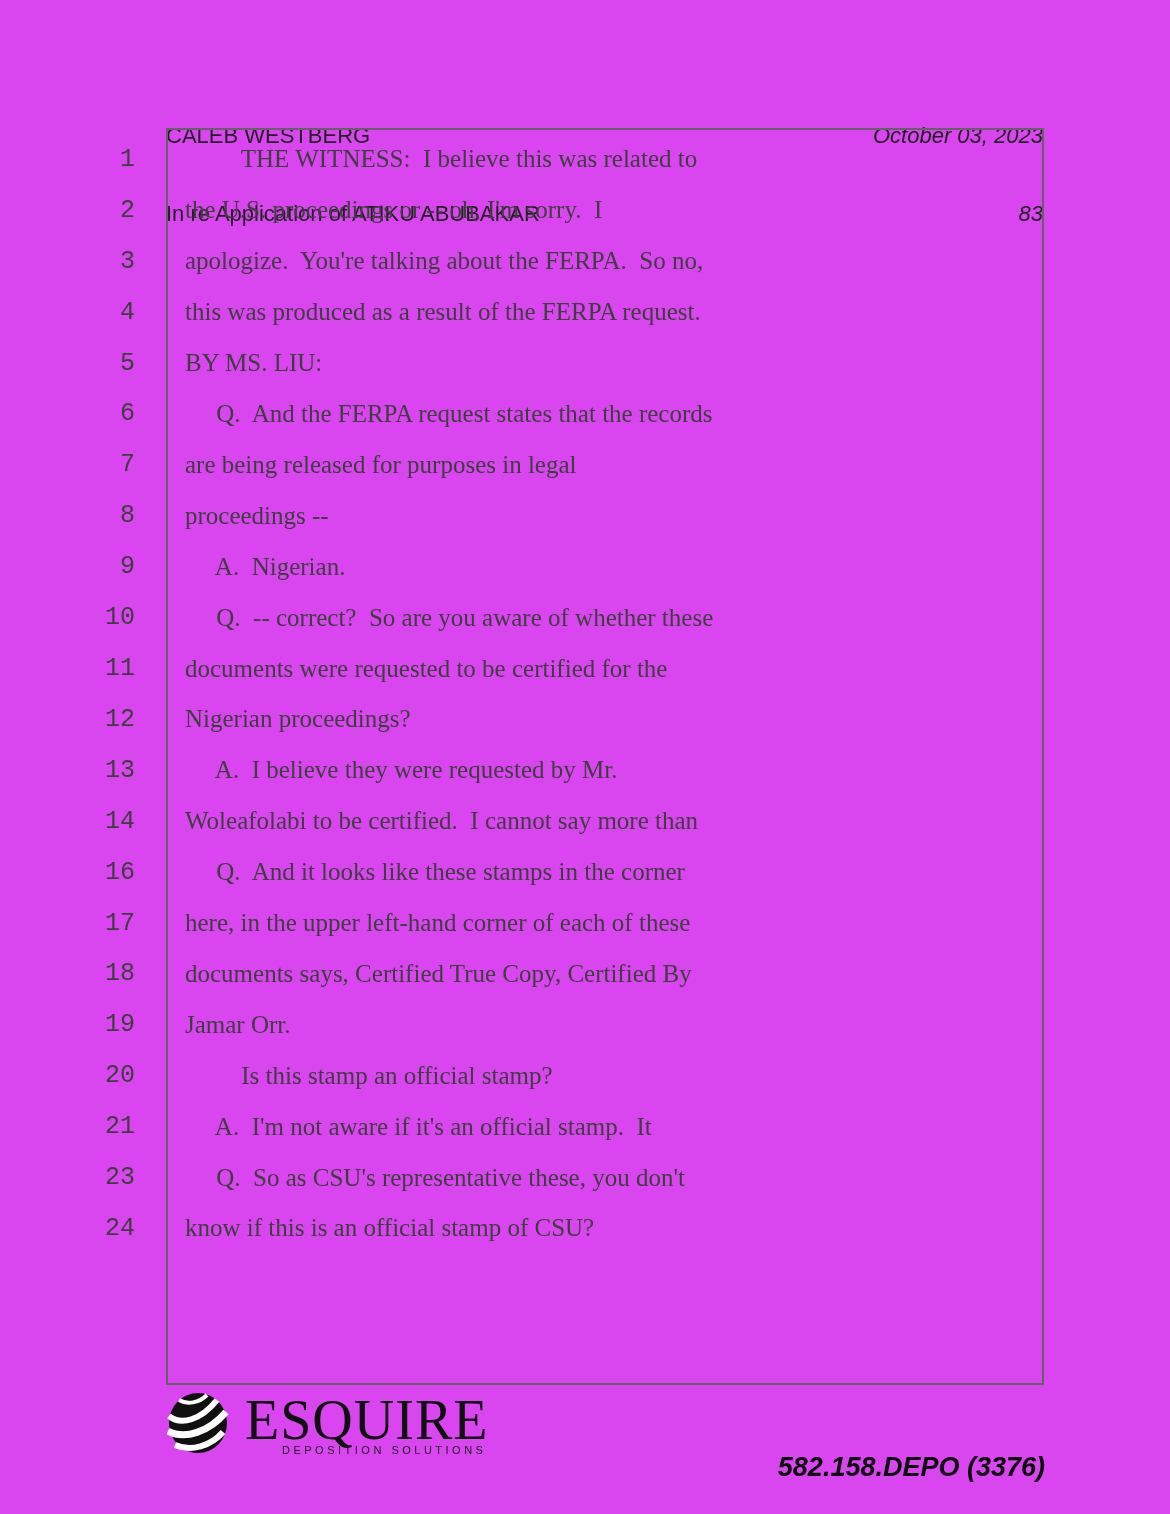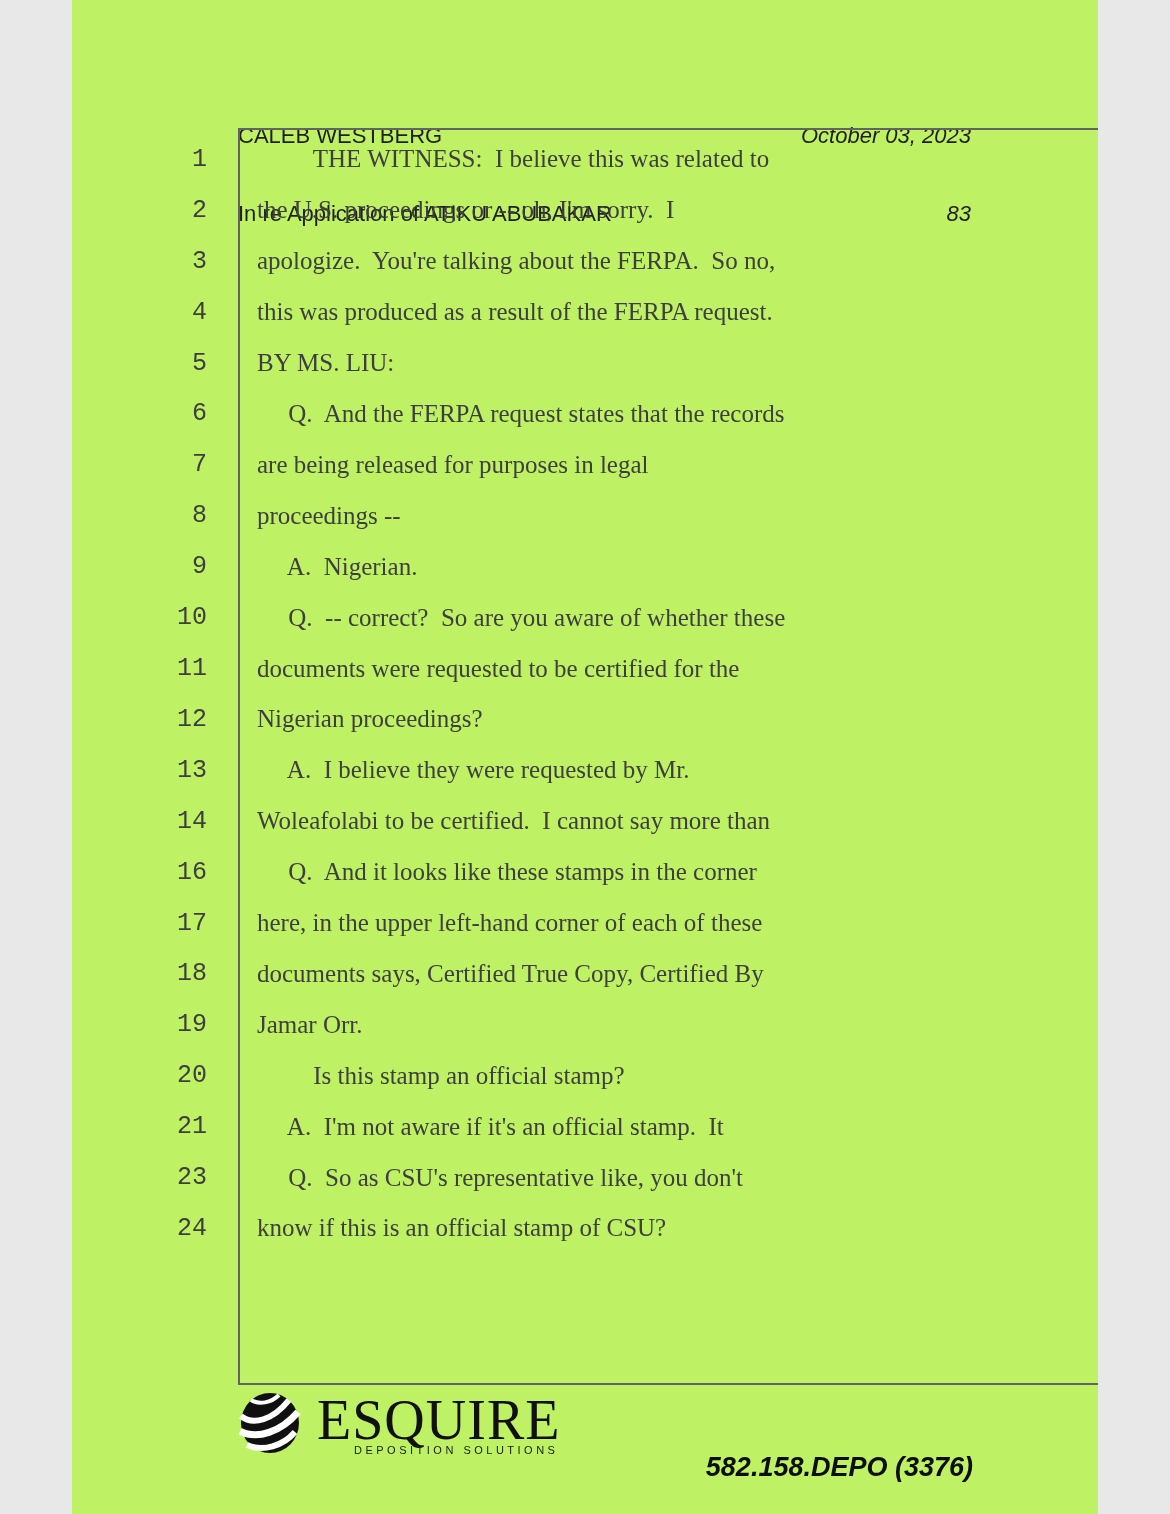--- a/index.html
+++ b/index.html
@@ -1,19 +1,19 @@
 <!DOCTYPE html>
 <html><head>
 <meta charset="utf-8">
 <style>
   html,body { margin:0; padding:0; background:#e8e8e8; }
   .page {
     position:relative;
-    width:1026px; height:1514px;
-    background:#bef264;
+    width:1170px; height:1514px;
+    background:#d946ef;
     margin:0 auto;
     overflow:hidden;
     font-family:"Liberation Sans", sans-serif;
     color:#222;
   }
   
   .header-left {
     position:absolute; left:166px; top:71px;
     font-size:22px; line-height:26px; color:#1f1f1f;
     white-space:pre;
@@ -168,21 +168,21 @@
       <div class="row">
       <span class="num">20</span>
       <span class="text">         Is this stamp an official stamp?</span>
     </div>
       <div class="row">
       <span class="num">21</span>
       <span class="text">     A.  I'm not aware if it's an official stamp.  It</span>
     </div>
       <div class="row">
       <span class="num">23</span>
-      <span class="text">     Q.  So as CSU's representative like, you don't</span>
+      <span class="text">     Q.  So as CSU's representative these, you don't</span>
     </div>
       <div class="row">
       <span class="num">24</span>
       <span class="text">know if this is an official stamp of CSU?</span>
     </div>
     </div>
 
   <div class="footer-logo">
     <svg class="globe" width="64" height="66" viewBox="0 0 64 66">
       <ellipse cx="31" cy="33" rx="29" ry="30" fill="#101010"></ellipse>

